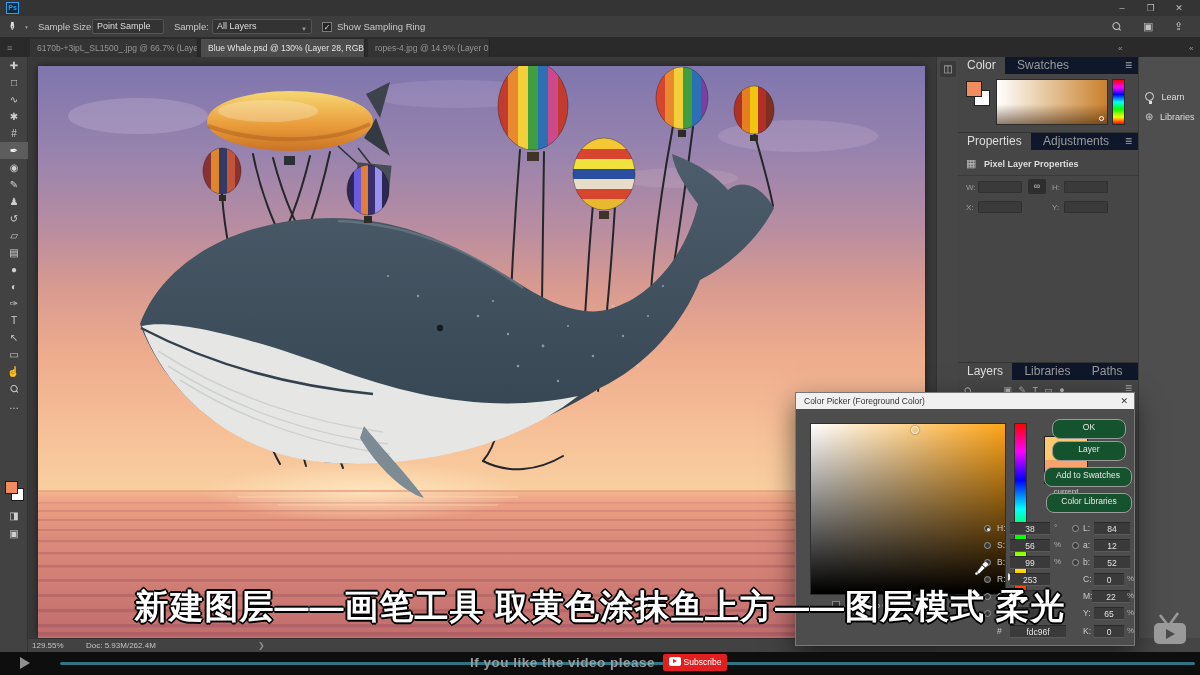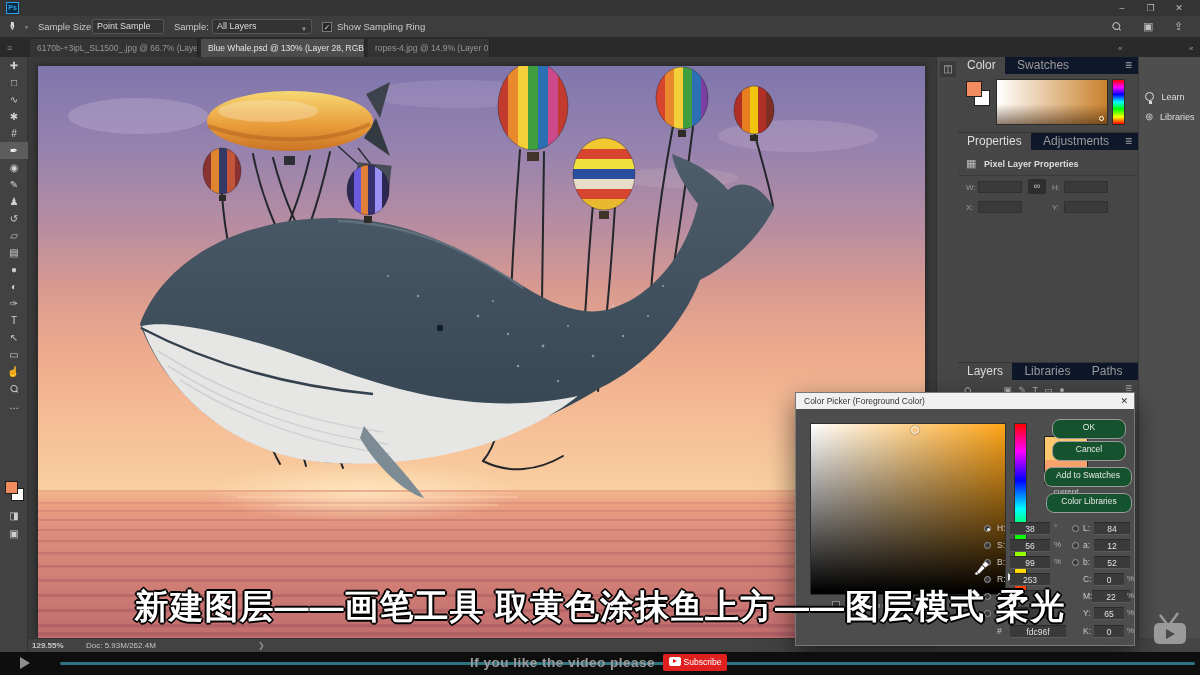--- a/index.html
+++ b/index.html
@@ -504,21 +504,21 @@
     </svg>
 
     <div class="abs swlabel" style="left:248px;top:32px;width:44px;text-align:center;">new</div>
     <div class="abs" style="left: 248px; top: 43px; width: 44px; height: 24px; border-top: 1px solid rgb(34, 34, 34); border-right: 1px solid rgb(34, 34, 34); border-left: 1px solid rgb(34, 34, 34); border-image: initial; border-bottom: none; background-color: rgb(253, 201, 111);"></div>
     <div class="abs" style="left: 248px; top: 67px; width: 44px; height: 24px; border-right: 1px solid rgb(34, 34, 34); border-bottom: 1px solid rgb(34, 34, 34); border-left: 1px solid rgb(34, 34, 34); border-image: initial; border-top: none; background-color: rgb(249, 162, 107);"></div>
     <div class="abs swlabel" style="left:248px;top:94px;width:44px;text-align:center;">current</div>
     <span class="abs" style="left:298px;top:60px;color:#ddd;font-size:8px;">⚠</span>
     <div class="abs" style="left: 298px; top: 74px; width: 9px; height: 9px; border: 1px solid rgb(119, 119, 119); background-color: rgb(232, 145, 63);"></div>
 
     <div class="abs btn" style="left:256px;top:26px;width:74px;">OK</div>
-    <div class="abs btn" style="left:256px;top:48px;width:74px;">Cancel</div>
+    <div class="abs btn" style="left:256px;top:48px;width:74px;">Layer</div>
     <div class="abs btn" style="left:248px;top:74px;width:88px;">Add to Swatches</div>
     <div class="abs btn" style="left:250px;top:100px;width:86px;">Color Libraries</div>
 
     <div class="abs radio sel" style="left:188px;top:132px;"></div>
     <span class="abs cp-lb" style="left:201px;top:130px;">H:</span>
     <div class="abs cp-field" style="left:214px;top:129px;">38</div>
     <span class="abs cp-un" style="left:258px;top:130px;">°</span>
     <div class="abs radio" style="left:188px;top:149px;"></div>
     <span class="abs cp-lb" style="left:201px;top:147px;">S:</span>
     <div class="abs cp-field" style="left:214px;top:146px;">56</div>
@@ -559,21 +559,21 @@
     <span class="abs cp-un" style="left:331px;top:215px;">%</span>
     <span class="abs cp-lb" style="left:287px;top:233px;">K:</span>
     <div class="abs cp-field" style="left:298px;top:232px;width:30px;">0</div>
     <span class="abs cp-un" style="left: 331px;top:233px;">%</span>
 
     <div class="abs" style="left:36px;top:208px;width:8px;height:8px;border:1px solid #888;background:#333;"></div>
     <span class="abs swlabel" style="left:49px;top:208px;">Only Web Colors</span>
   </div>
 
   <div class="abs statusbar">
-    <span class="abs" style="left:4px;font-weight:bold;">129.55%</span>
+    <span class="abs" style="left:4px;">129.55%</span>
     <span class="abs" style="left:58px;">Doc: 5.93M/262.4M</span>
     <span class="abs" style="left:230px;color:#8f8f8f;">❯</span>
   </div>
 
   <div class="abs subtitle">新建图层——画笔工具 取黄色涂抹鱼上方——图层模式 柔光</div>
 
   <div class="abs videobar">
     <div class="abs playbtn"></div>
     <div class="abs progress" style="background-color: rgb(47, 116, 130);"></div>
     <span class="abs vmsg">If you like the video please</span>

